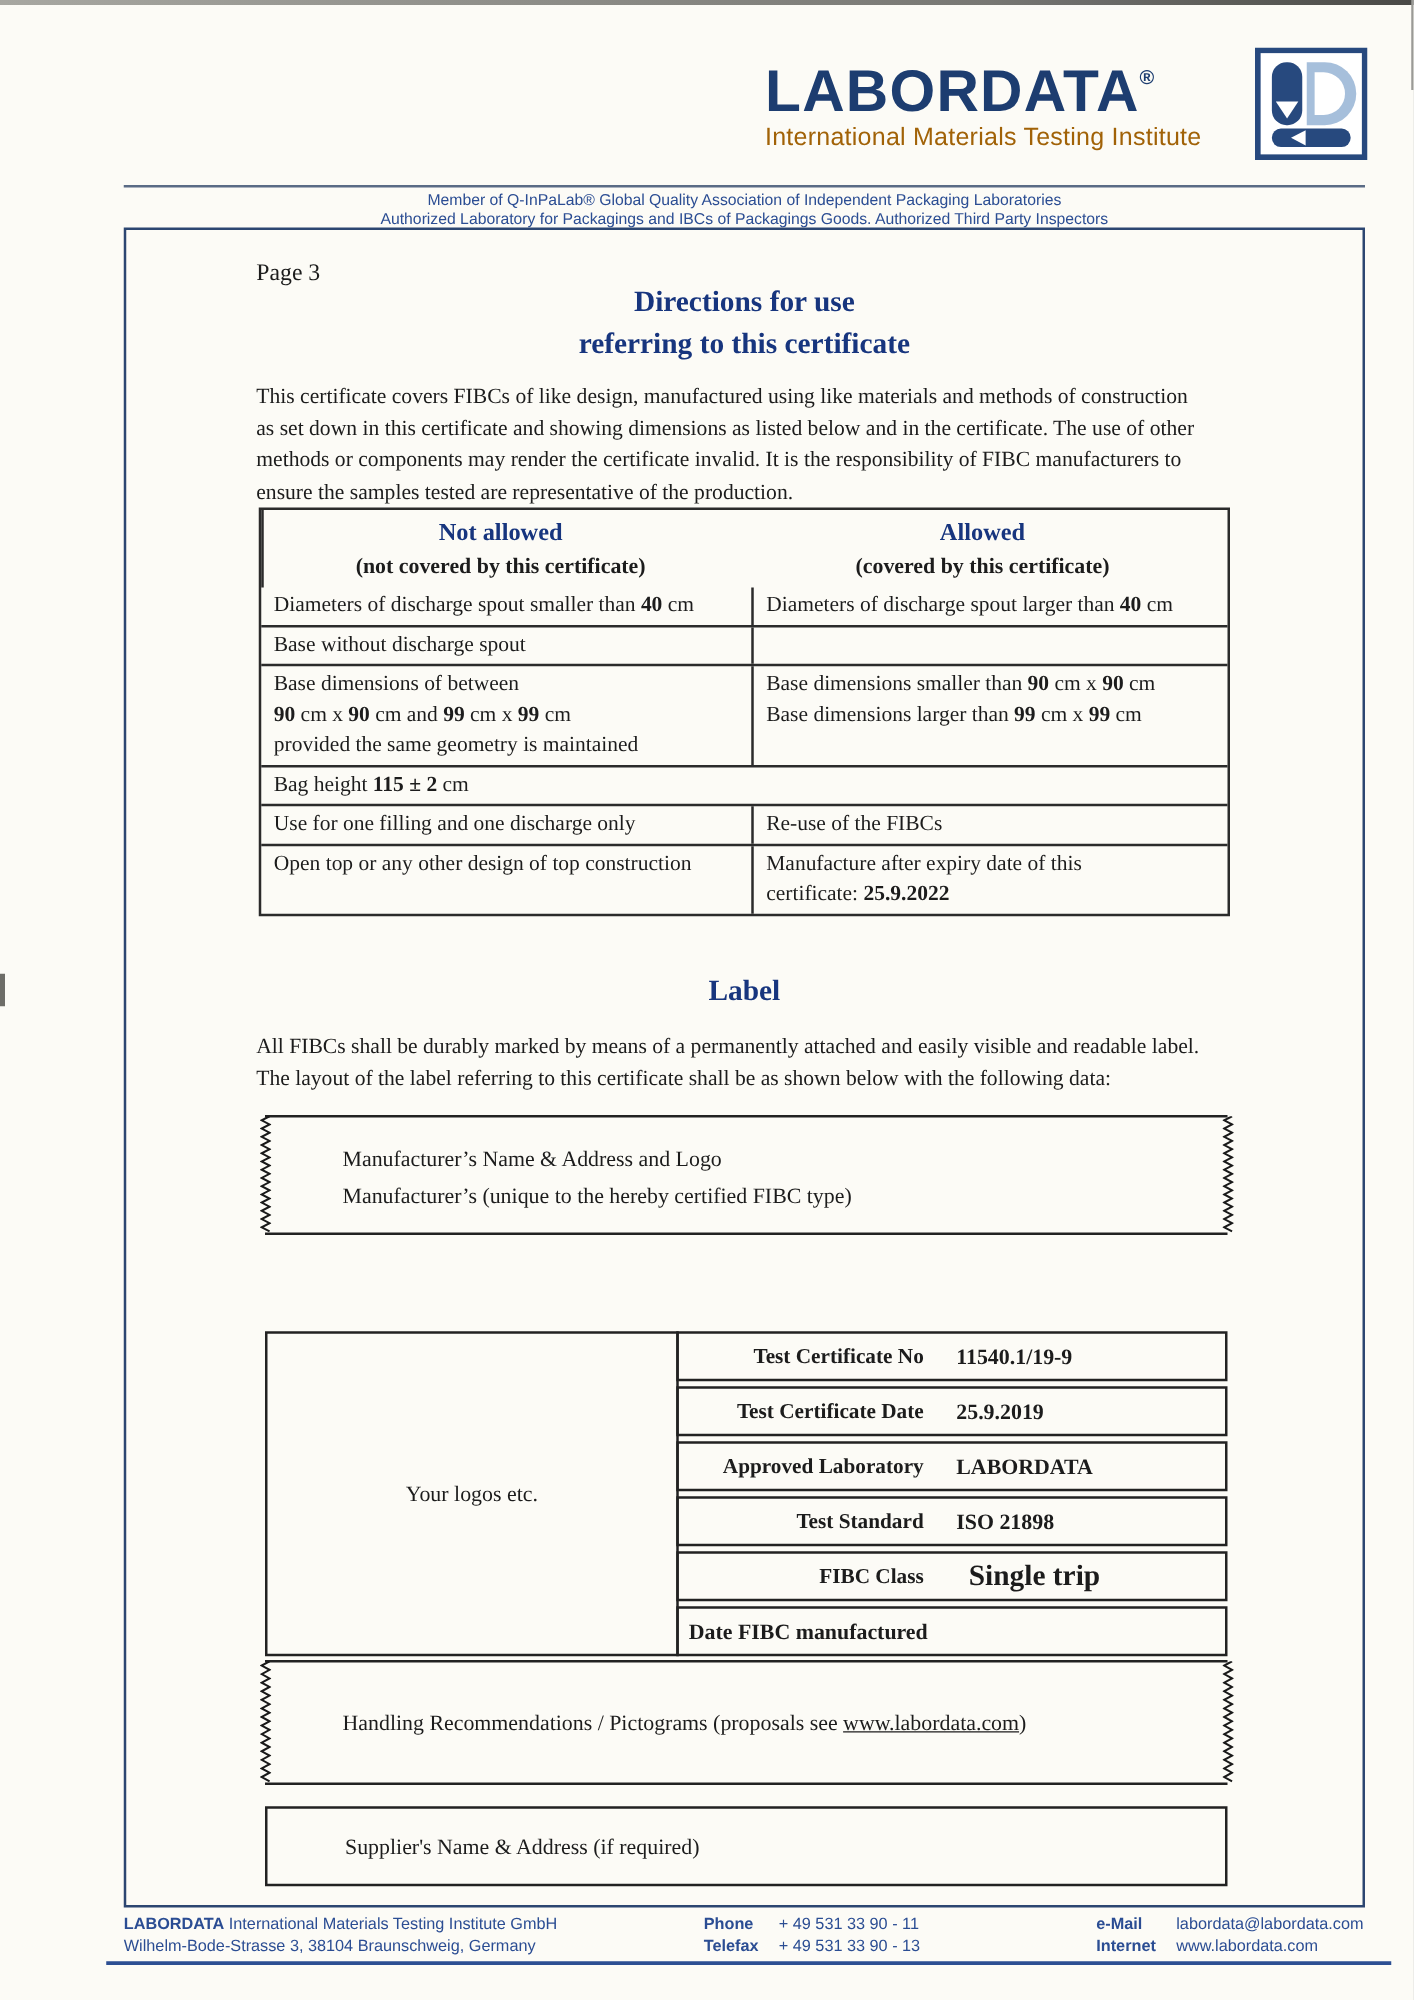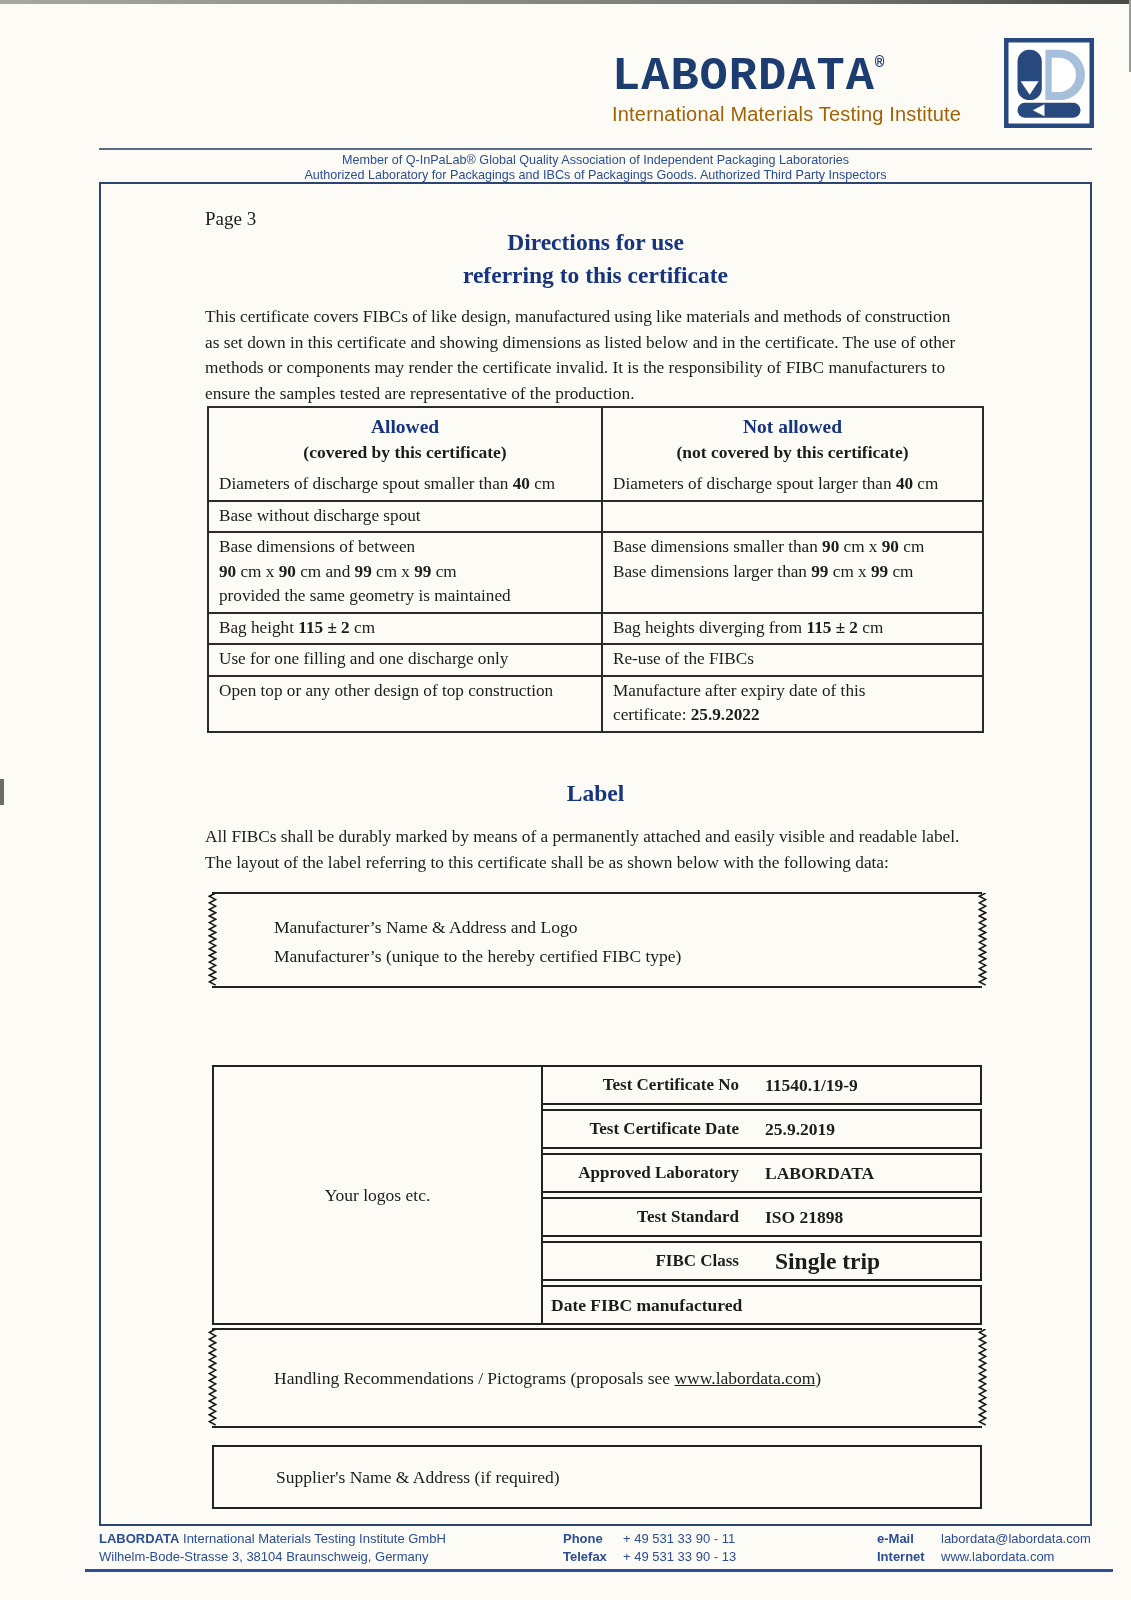--- a/index.html
+++ b/index.html
@@ -8,21 +8,21 @@
     background:#fcfbf6; overflow:hidden;
     font-family:"Liberation Serif", serif; color:#1c1c1c;
   }
   
   .art-top{position:absolute;top:0;left:0;width:100%;height:4px;
     background:linear-gradient(to right,#92928c,#565652 70%,#1c1c1a);opacity:.8;}
   .art-right{position:absolute;top:0;right:0;width:2px;height:72px;background:#9a9a96;}
   .art-left-dash{position:absolute;left:0;top:779px;width:4px;height:26px;background:#6d6d68;}
   
   .header-text{position:absolute;left:612px;top:38px;font-family:"Liberation Sans",sans-serif;}
-  .brand{font-size:47px;font-weight:bold;color:#1d3d70;letter-spacing:1px;line-height:50px;font-family:Liberation Mono, monospace;}
+  .brand{font-size:47px;font-weight:bold;color:#1d3d70;letter-spacing:1px;line-height:50px;}
   .brand sup{font-size:16px;font-weight:bold;vertical-align:22px;letter-spacing:0;}
   .brand-sub{font-size:20px;color:#a16207;margin-top:1px;letter-spacing:.2px;}
   .logo-mark{position:absolute;left:1004px;top:38px;width:90px;height:90px;}
   .header-rule{position:absolute;left:99px;top:148px;width:993px;height:2px;background:#5a6b85;}
   .member-lines{position:absolute;left:99px;top:153px;width:993px;text-align:center;
     font-family:"Liberation Sans",sans-serif;font-size:12.6px;line-height:14.5px;color:#2b4d93;}
   
   .frame{position:absolute;left:99px;top:182px;width:989px;height:1340px;border:2px solid #2c4671;}
   .page-label{position:absolute;left:104px;top:24px;font-size:19px;}
   .doc-title{position:absolute;left:0;top:42px;width:100%;text-align:center;white-space:pre-line;
@@ -113,46 +113,45 @@
     <div class="page-label">Page 3</div>
     <div class="doc-title">Directions for use
 referring to this certificate</div>
     <div class="doc-intro">This certificate covers FIBCs of like design, manufactured using like materials and methods of construction
 as set down in this certificate and showing dimensions as listed below and in the certificate. The use of other
 methods or components may render the certificate invalid. It is the responsibility of FIBC manufacturers to
 ensure the samples tested are representative of the production.</div>
 
     <div class="atable">
       <div class="atr ath">
+        <div class="atc n">
+          <div class="ath-main">Not allowed</div>
+          <div class="ath-sub">(not covered by this certificate)</div>
+        </div>
         <div class="atc a">
           <div class="ath-main">Allowed</div>
           <div class="ath-sub">(covered by this certificate)</div>
         </div>
-        <div class="atc n">
-          <div class="ath-main">Not allowed</div>
-          <div class="ath-sub">(not covered by this certificate)</div>
-        </div>
       </div>
 
       <div id="atable-rows">
           <div class="atr">
             <div class="atc a">Diameters of discharge spout smaller than <b>40</b> cm</div>
             <div class="atc n">Diameters of discharge spout larger than <b>40</b> cm</div>
           </div>
           <div class="atr">
             <div class="atc a">Base without discharge spout</div>
             <div class="atc n"></div>
           </div>
           <div class="atr">
             <div class="atc a">Base dimensions of between<br><b>90</b> cm x <b>90</b> cm and <b>99</b> cm x <b>99</b> cm<br>provided the same geometry is maintained</div>
             <div class="atc n">Base dimensions smaller than <b>90</b> cm x <b>90</b> cm<br>Base dimensions larger  than <b>99</b> cm x <b>99</b> cm</div>
           </div>
           <div class="atr">
             <div class="atc a">Bag height <b>115 ± 2</b> cm</div>
-            <div class="atc n">Bag heights diverging from <b>115 ± 2</b> cm</div>
           </div>
           <div class="atr">
             <div class="atc a">Use for one filling and one discharge only</div>
             <div class="atc n">Re-use of the FIBCs</div>
           </div>
           <div class="atr">
             <div class="atc a">Open top or any other design of top construction</div>
             <div class="atc n">Manufacture after expiry date of this<br>certificate: <b>25.9.2022</b></div>
           </div>
         </div>

